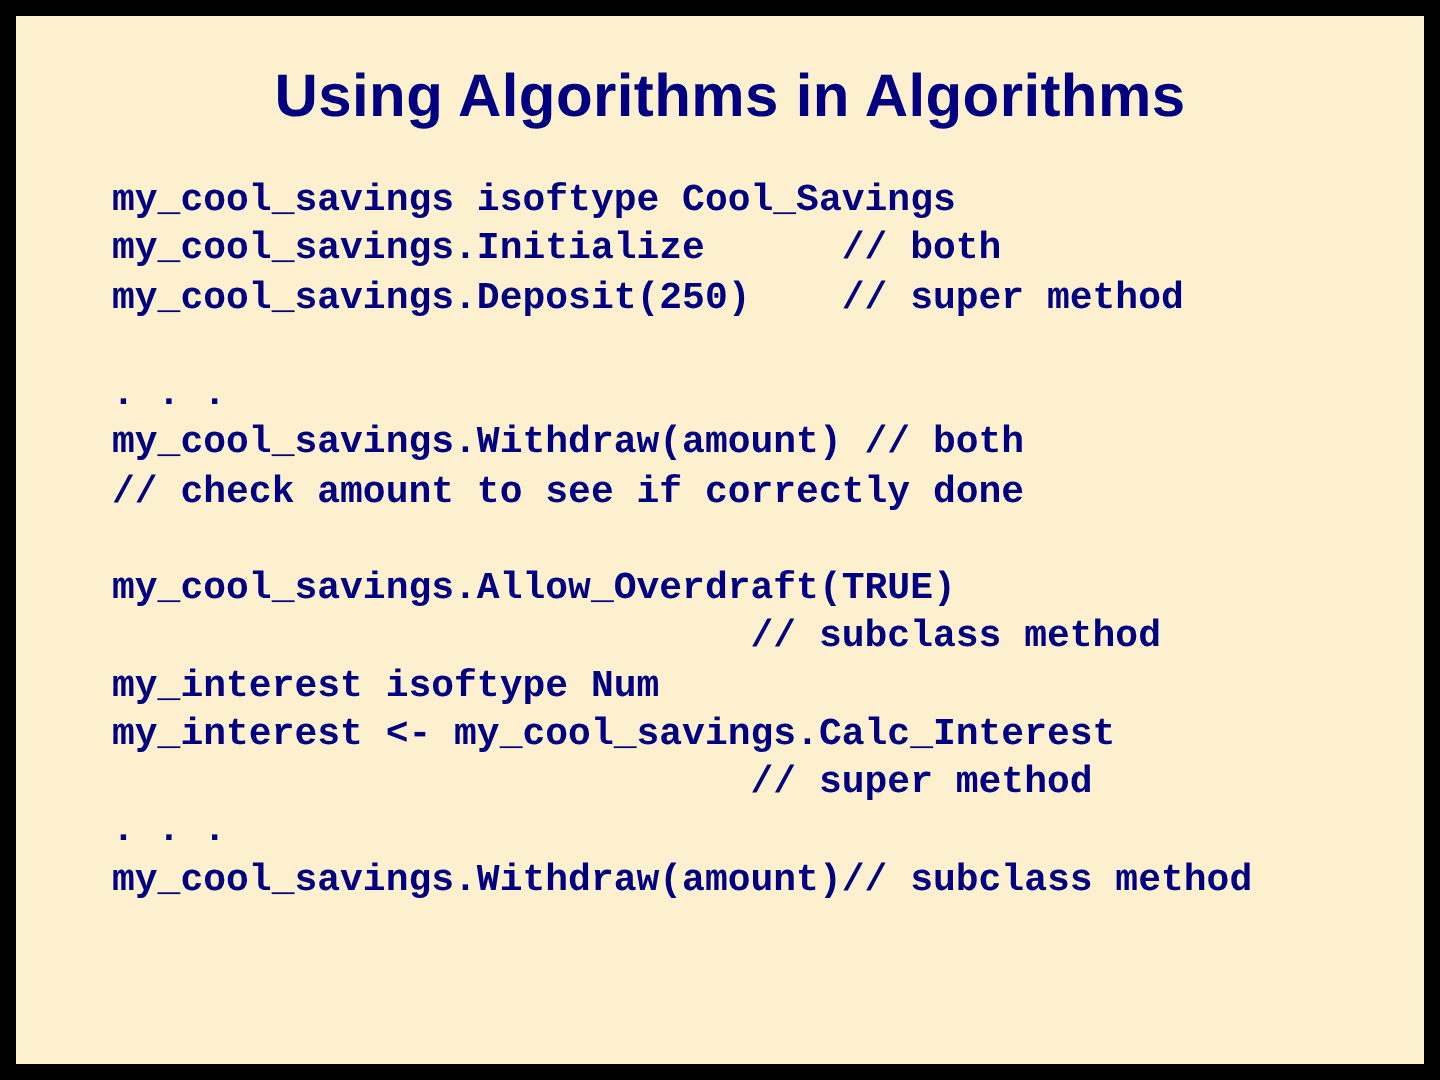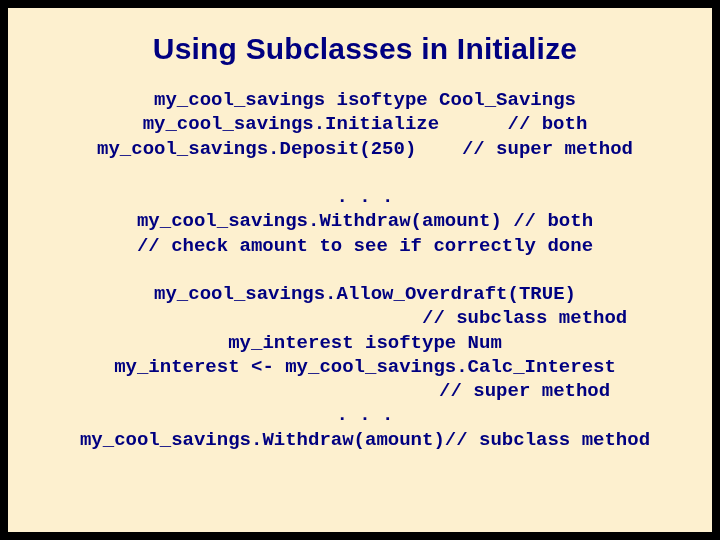--- a/index.html
+++ b/index.html
@@ -30,31 +30,30 @@
     letter-spacing: 0.2px;
   }
   .block {
     font-family: "Courier New", Courier, monospace;
     font-size: 19px;
     line-height: 1.28;
     font-weight: bold;
     color: #000080;
     white-space: pre;
     margin-bottom: 24px;
-    text-align: center;
   }
   .block:last-child {
     margin-bottom: 8px;
   }
 </style>
 </head>
 <body>
 
 <div class="slide">
-  <div class="title">Using Subclasses in Initialize</div>
+  <div class="title">Using Algorithms in Algorithms</div>
   <div class="block">my_cool_savings isoftype Cool_Savings
 my_cool_savings.Initialize      // both
 my_cool_savings.Deposit(250)    // super method</div>
   <div class="block">. . .
 my_cool_savings.Withdraw(amount) // both
 // check amount to see if correctly done</div>
   <div class="block">my_cool_savings.Allow_Overdraft(TRUE)
                             // subclass method
 my_interest isoftype Num
 my_interest &lt;- my_cool_savings.Calc_Interest

